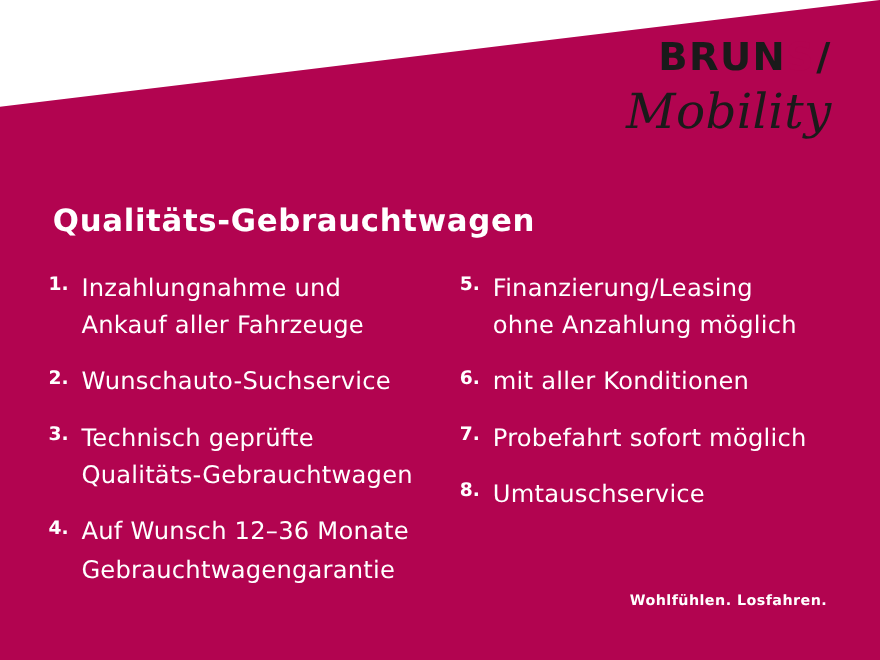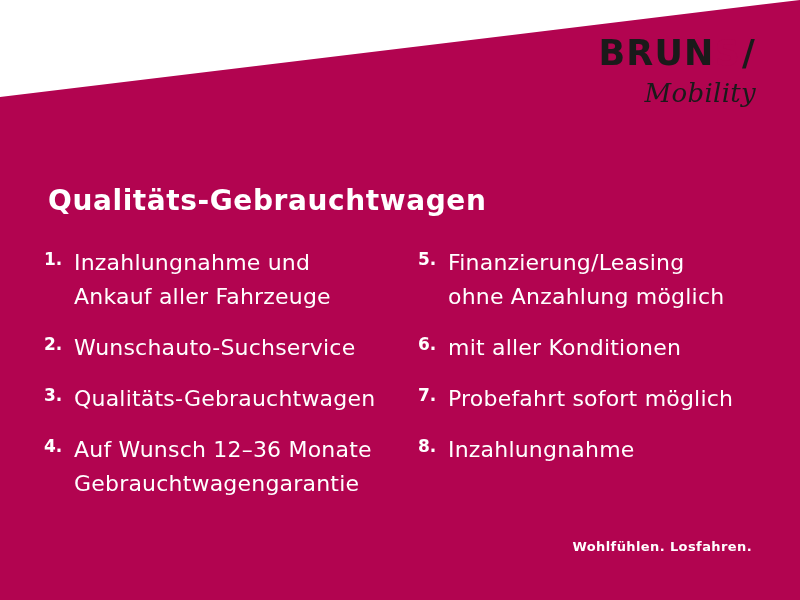--- a/index.html
+++ b/index.html
@@ -51,21 +51,21 @@
   }
   #logo-top .brand-slash {
     color: #1a1a1a;
     font-weight: bold;
     margin-left: 1px;
   }
   #logo-sub {
     margin-top: 9px;
     font-family: "DejaVu Serif", serif;
     font-style: italic;
-    font-size: 26px;
+    font-size: 44px;
     color: #1a1a1a;
     letter-spacing: 0.3px;
     white-space: nowrap;
   }
   
   #headline {
     position: absolute;
     left: 48px;
     top: 184px;
     font-size: 28px;
@@ -151,20 +151,21 @@
     <div class="item">
       <div class="item-num">2.</div>
       <div class="item-lines">
         <div class="item-line">Wunschauto-Suchservice</div>
       </div>
     </div>
 
     <div class="item">
       <div class="item-num">3.</div>
       <div class="item-lines">
+        <div class="item-line">Technisch geprüfte</div>
         <div class="item-line">Qualitäts-Gebrauchtwagen</div>
       </div>
     </div>
 
     <div class="item">
       <div class="item-num">4.</div>
       <div class="item-lines">
         <div class="item-line">Auf Wunsch 12–36 Monate</div>
         <div class="item-line">Gebrauchtwagengarantie</div>
       </div>
@@ -192,21 +193,21 @@
     <div class="item">
       <div class="item-num">7.</div>
       <div class="item-lines">
         <div class="item-line">Probefahrt sofort möglich</div>
       </div>
     </div>
 
     <div class="item">
       <div class="item-num">8.</div>
       <div class="item-lines">
-        <div class="item-line">Inzahlungnahme</div>
+        <div class="item-line">Umtauschservice</div>
       </div>
     </div>
 
   </div>
 
   <div id="tagline">Wohlfühlen. Losfahren.</div>
 
 </div>
 
 </body></html>

